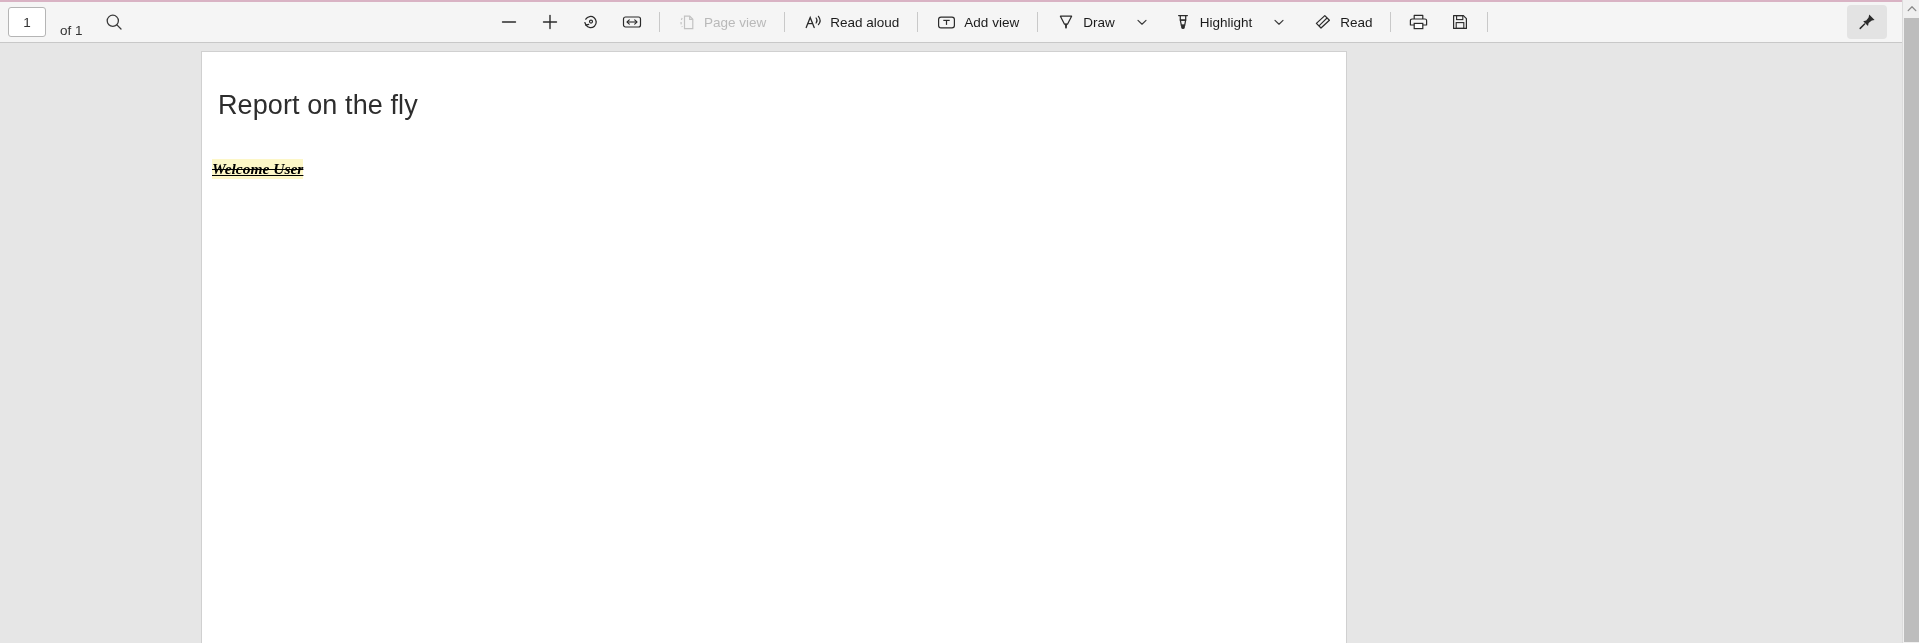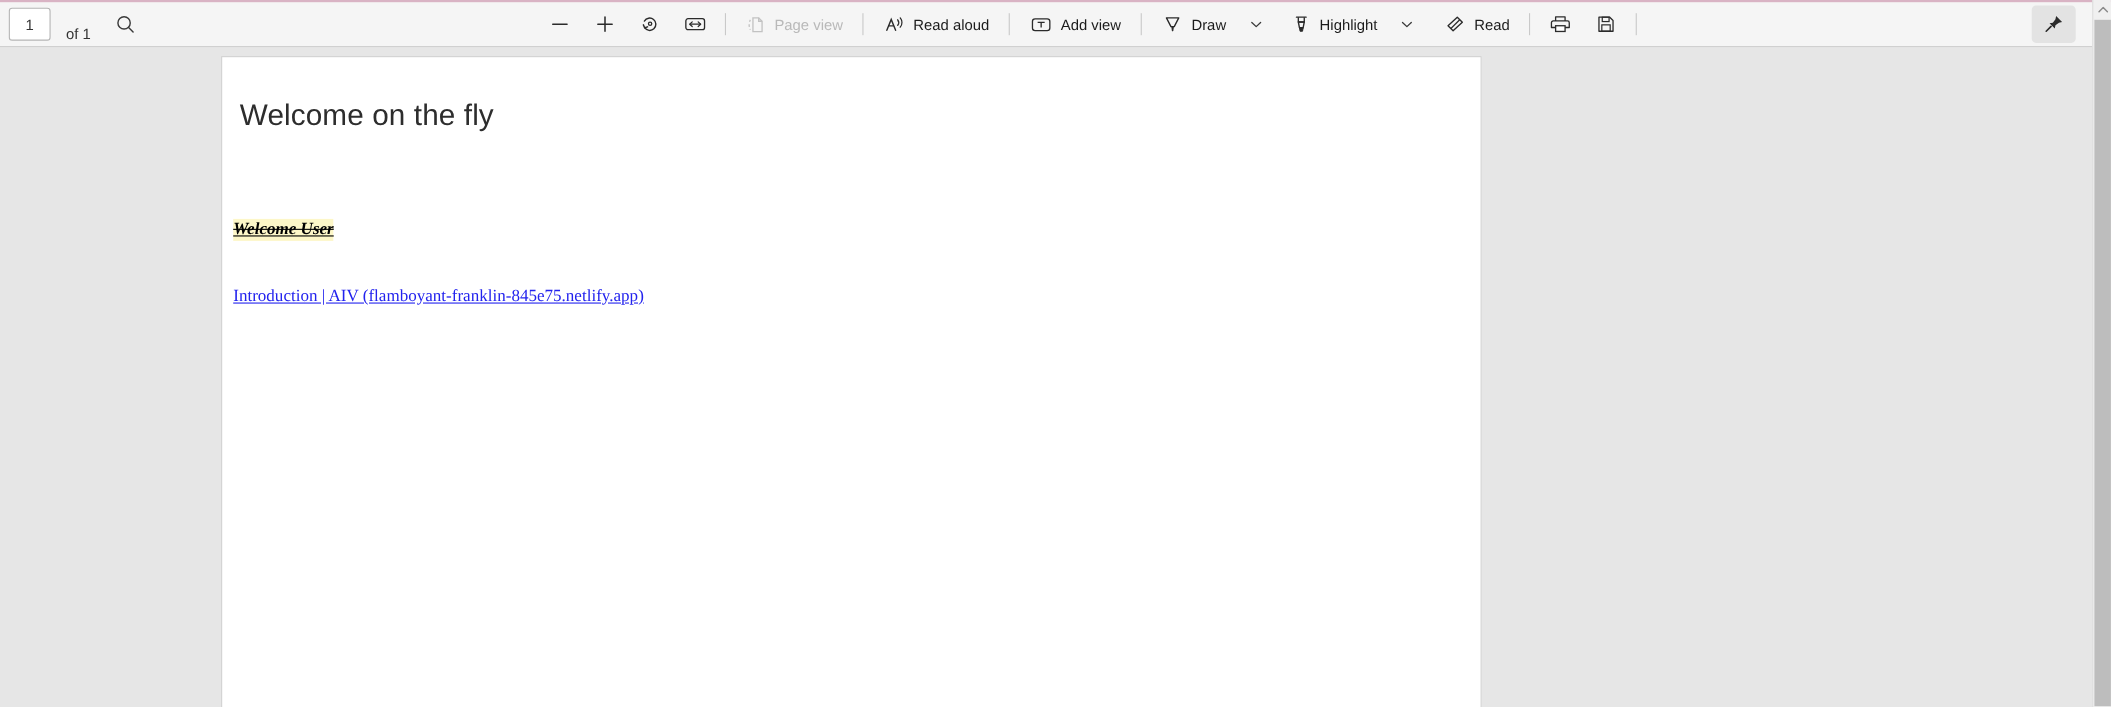--- a/index.html
+++ b/index.html
@@ -186,21 +186,20 @@
     top: 107px;
     font-family: "Liberation Serif", serif;
     font-size: 15.5px;
     font-weight: bold;
     font-style: italic;
     color: #000000;
     background: #fdf7c8;
     text-decoration: underline line-through;
     text-decoration-thickness: 1px;
     padding: 1px 0;
-    margin-top: 40px;
   }
 
   #doc-link {
     position: absolute;
     left: 10px;
     top: 209px;
     font-family: "Liberation Serif", serif;
     font-size: 15.5px;
     color: #2222ee;
     text-decoration: underline;
@@ -389,23 +388,22 @@
           <path d="M12.2 2.6 L17.6 8.0 L14.8 8.6 L11.6 11.0 L11.0 14.0 L6.2 9.2 L9.2 8.6 L11.6 5.4 Z" fill="#2b2b2b"></path>
           <line x1="7.6" y1="12.0" x2="3.2" y2="16.4" stroke="#2b2b2b" stroke-width="1.5" stroke-linecap="round"></line>
         </svg>
       </span>
     </div>
   </div>
 </div>
 
 <div id="viewer">
   <div id="page">
-    <div id="doc-title">Welcome on the fly</div>
+    <div id="doc-title">Report on the fly</div>
     <div id="welcome-line">Welcome User</div>
-    <div id="doc-link">Introduction | AIV (flamboyant-franklin-845e75.netlify.app)</div>
   </div>
 </div>
 
 <div id="scrollbar">
   <div id="scroll-up">
     <span>
       <svg width="10" height="8" viewBox="0 0 10 8">
         <path d="M1.2 5.6 L5 1.8 L8.8 5.6" fill="none" stroke="#8a8a8a" stroke-width="1.3" stroke-linecap="round" stroke-linejoin="round"></path>
       </svg>
     </span>

